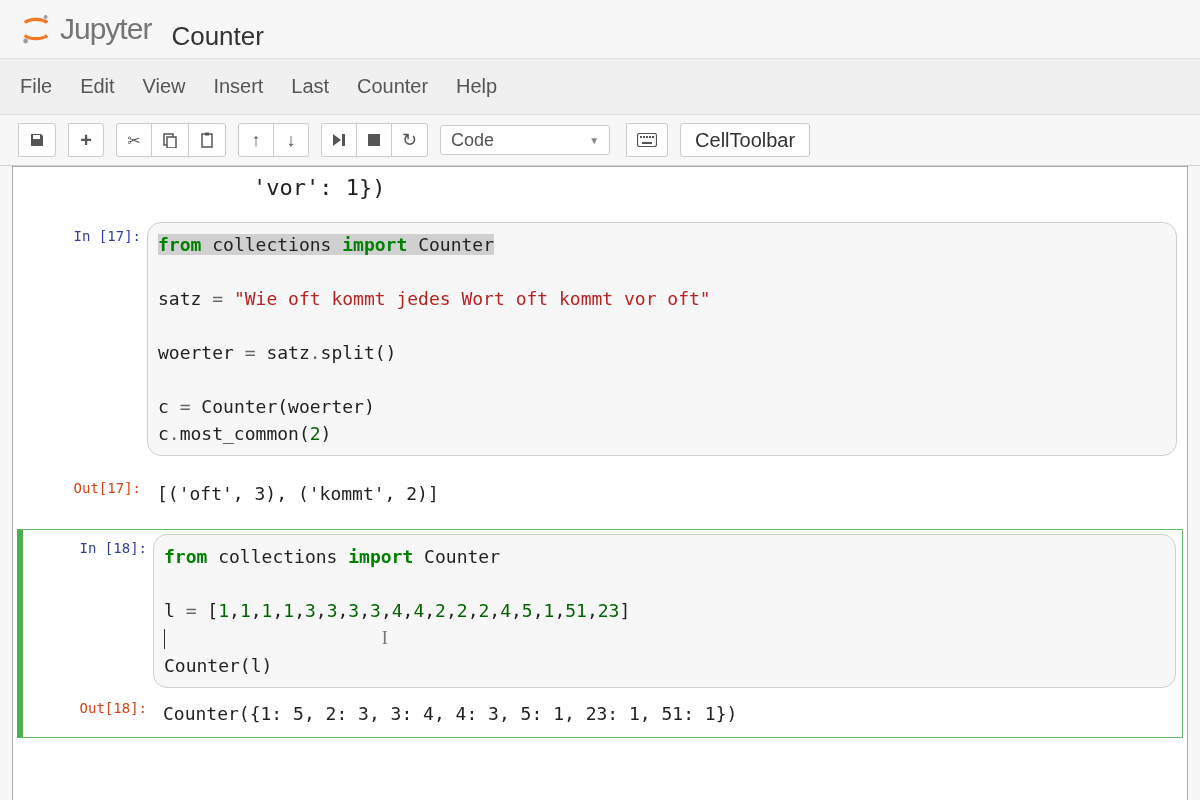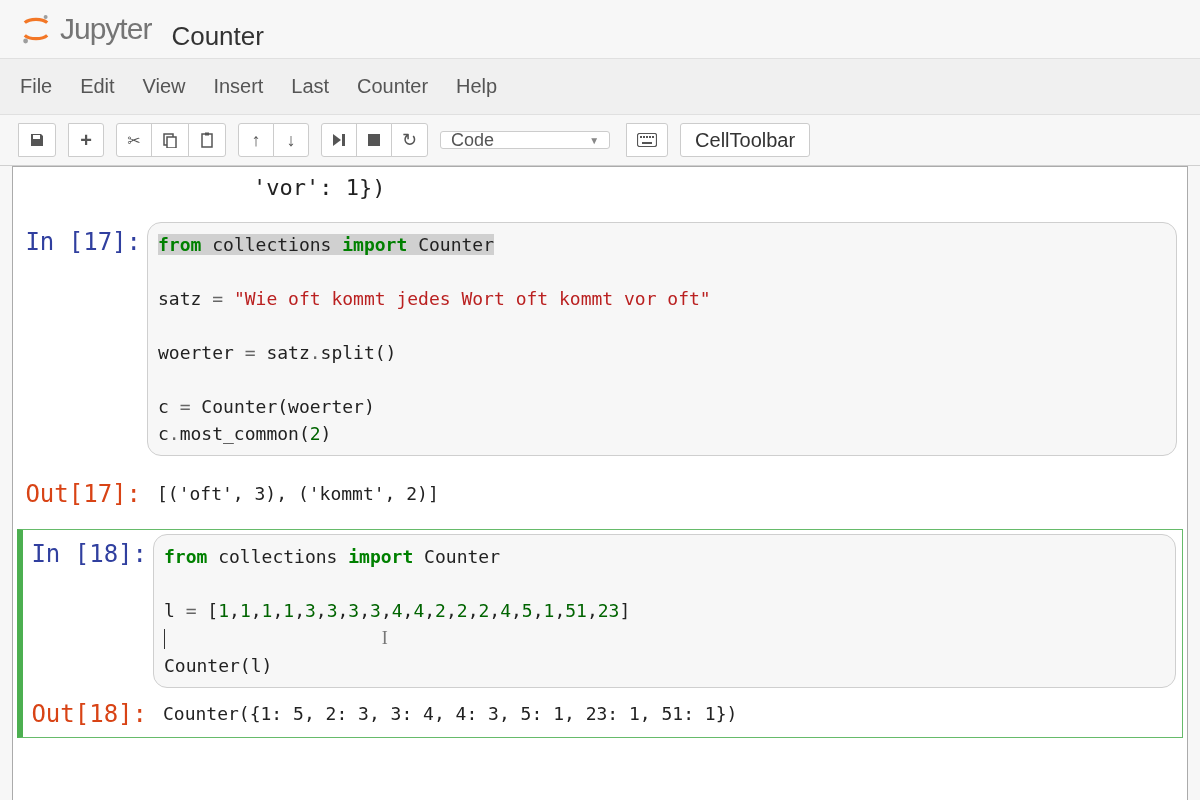--- a/index.html
+++ b/index.html
@@ -92,21 +92,21 @@
     border-radius: 0;
     margin-left: -1px;
   }
   .btn-group .btn:first-child { border-radius: 3px 0 0 3px; margin-left:0; }
   .btn-group .btn:last-child { border-radius: 0 3px 3px 0; }
   .cell-type-select {
     border: 1px solid #ccc;
     background: #fff;
     color: #555;
     padding: 0 10px;
-    height: 18px;
+    height: 30px;
     width: 170px;
     font-size: 18px;
     display: flex;
     align-items: center;
     justify-content: space-between;
     border-radius: 3px;
     cursor: pointer;
   }
   .cell-toolbar-btn {
     border: 1px solid #ccc;
@@ -140,21 +140,21 @@
   .cell-row {
     display: flex;
     align-items: flex-start;
   }
   .prompt {
     width: 130px;
     min-width: 130px;
     text-align: right;
     padding: 6px 6px 0 0;
     font-family: "DejaVu Sans Mono", Menlo, Consolas, monospace;
-    font-size: 24px;
+    font-size: 14px;
   }
   .prompt.in { color: #303f9f; }
   .prompt.out { color: #d84315; }
   .input-area {
     flex: 1;
     background: #f7f7f7;
     border: 1px solid #cfcfcf;
     border-radius: 14px;
     padding: 8px 10px;
     font-family: "DejaVu Sans Mono", Menlo, Consolas, monospace;

